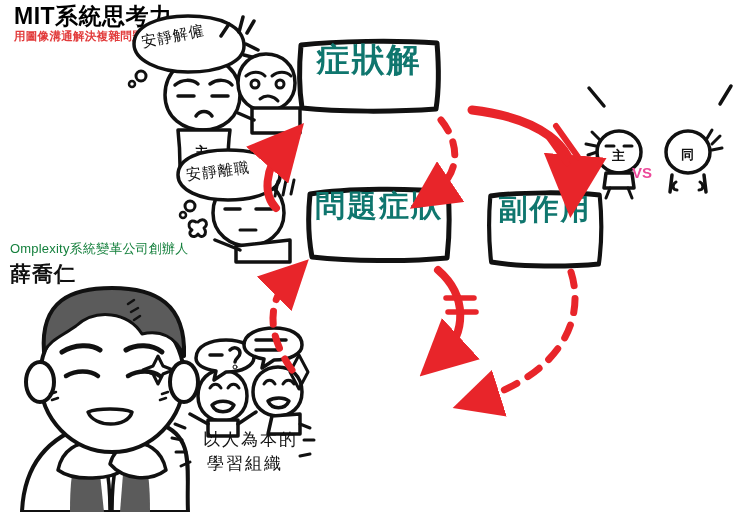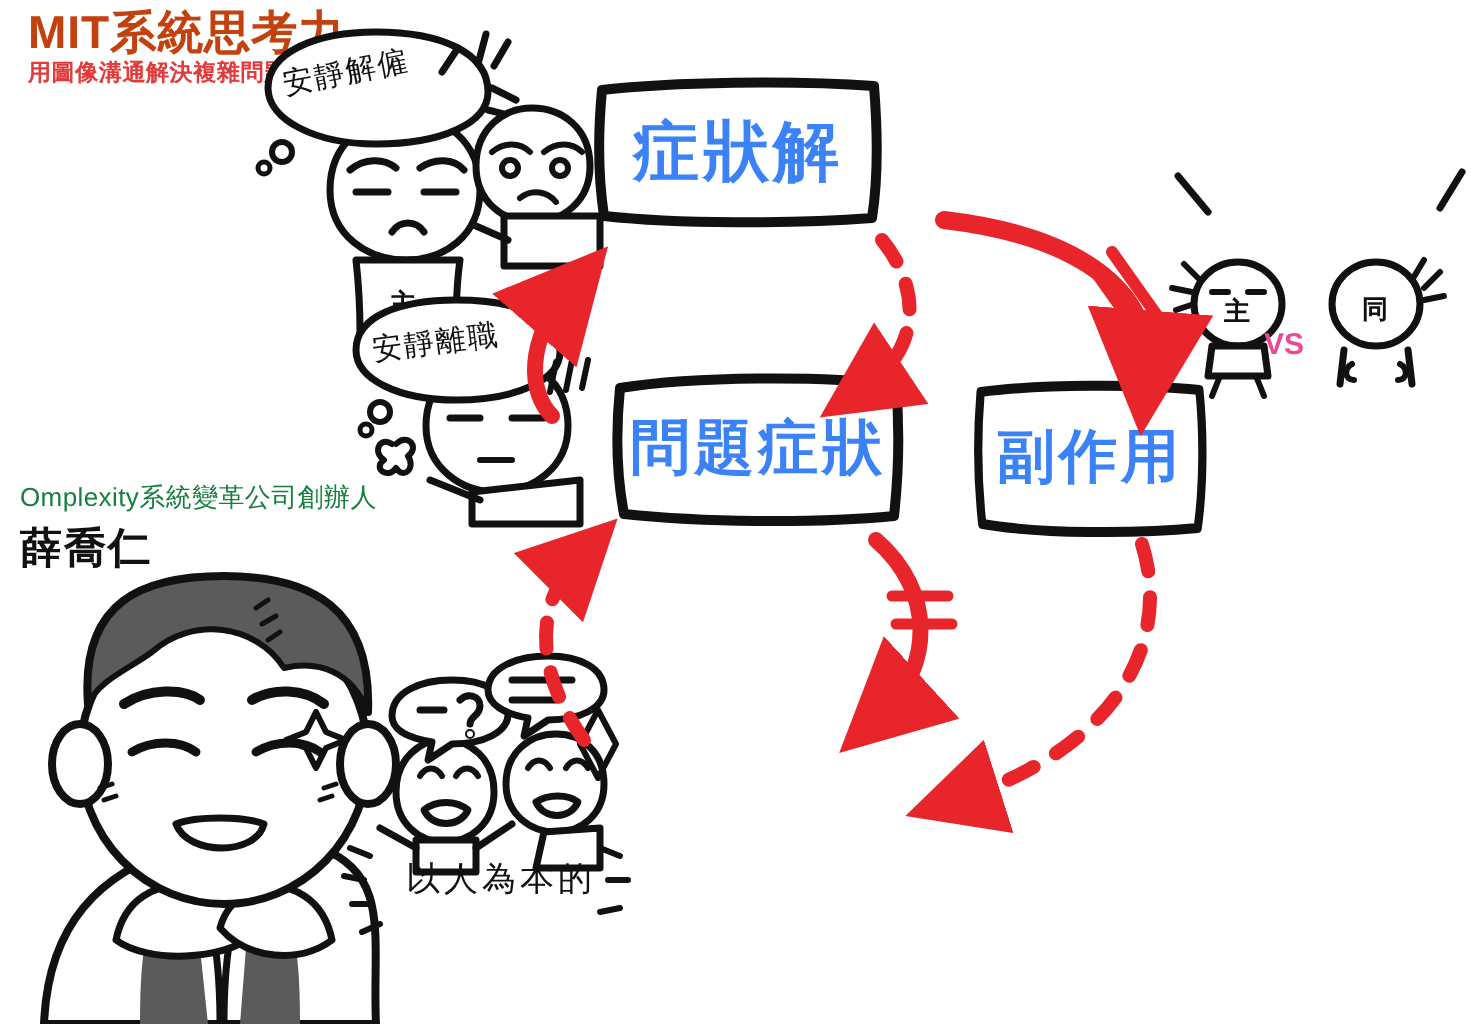--- a/index.html
+++ b/index.html
@@ -9,38 +9,38 @@
     font-family:"Liberation Sans","DejaVu Sans",sans-serif;
     overflow:hidden;
     position:relative;
   }
   #stage{position:absolute;left:0;top:0;width:740px;height:512px;}
   .abs{position:absolute;}
 
   
   #brand{left:14px;top:4px;}
   #brand-title{
-    font-size:23px;font-weight:bold;color:#c2410c;
+    font-size:23px;font-weight:bold;color:#000000;
     letter-spacing:0.5px;line-height:1.05;white-space:nowrap;
   }
   #brand-sub{
     font-size:11.5px;font-weight:bold;color:#e23b3b;
     letter-spacing:0.3px;margin-top:1px;white-space:nowrap;
   }
 
   
   #credit{left:10px;top:240px;}
   #credit-org{font-size:13px;color:#15803d;white-space:nowrap;letter-spacing:0.2px;}
   #credit-name{font-size:21px;color:#111;white-space:nowrap;margin-top:2px;letter-spacing:1px;font-weight:bold;}
 
   
   .node{
     box-sizing:border-box;
-    display:flex;align-items:center;justify-content:center;
-    color:#3b82f6;
+    display:flex;justify-content:center;
+    color:#0f766e;
     font-weight:bold;
     letter-spacing:2px;
   }
   .node .node-label{position:relative;z-index:3;}
 
   #node-symptom{left:296px;top:38px;width:146px;height:76px;font-size:33px;}
   #node-problem{left:296px;top:186px;width:146px;height:76px;font-size:30px;margin-left:10px;}
   #node-side   {left:487px;top:190px;width:116px;height:78px;font-size:29px;}
   #node-root   {left:299px;top:356px;width:140px;height:72px;font-size:31px;}
 
@@ -282,14 +282,15 @@
   </svg>
 
   <div class="abs caption" id="bubble-fire-txt" style="z-index:5">安靜解僱</div>
 
   <div class="abs caption" id="bubble-quit-txt" style="z-index:5">安靜離職</div>
 
 
   <div class="abs caption vs-label" style="z-index:5">VS</div>
 
   <div class="abs caption" id="cap-learn1" style="z-index:5">以人為本的</div>
+  <div class="abs caption" id="cap-learn2" style="z-index:5">學習組織</div>
 
 </div>
 
 </body></html>

